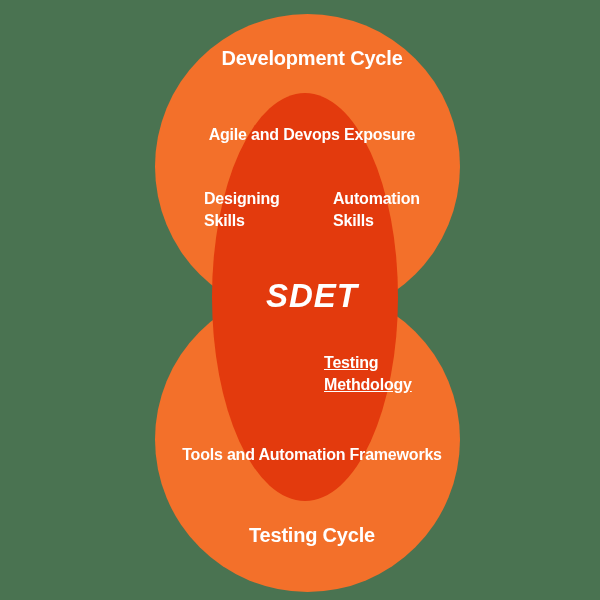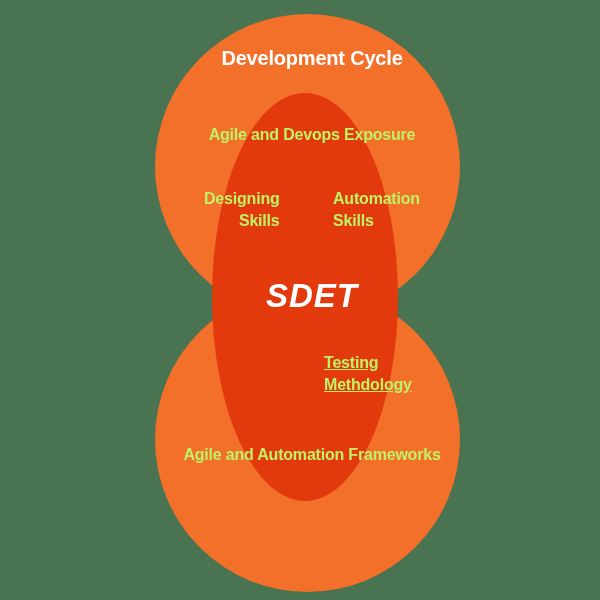--- a/index.html
+++ b/index.html
@@ -13,37 +13,37 @@
   }
   .shape { position: absolute; border-radius: 50%; }
   .circle { width: 305px; height: 305px; background: #F3702A; }
   .circle-top { left: 155px; top: 14px; }
   .circle-bottom { left: 155px; top: 287px; }
   .ellipse-center { left: 212px; top: 93px; width: 186px; height: 408px; background: #E33A0D; }
 
   .label {
     position: absolute;
     font-weight: 700;
-    color: #bef264;
+    color: #ffffff;
     font-size: 16px;
     line-height: 22px;
     white-space: pre-line;
     letter-spacing: -0.2px;
   }
   .light { color: #FFFFFF; }
   .centered {
     left: 312px;
     transform: translateX(-50%);
     white-space: nowrap;
     text-align: center;
   }
   .cycle-label { font-size: 20px; line-height: 24px; }
   .dev-cycle { top: 46px; }
   .agile { top: 124px; }
-  .designing { left: 204px; top: 188px; text-align: right; }
+  .designing { left: 204px; top: 188px; }
   .programming { left: 333px; top: 188px; }
   .sdet {
     top: 278px;
     font-size: 33px;
     line-height: 36px;
     letter-spacing: 1px;
     font-style: italic;
   }
   .bdd { left: 204px; top: 352px; }
   .methodology { left: 324px; top: 352px; text-decoration: underline; }
@@ -70,16 +70,17 @@
 
   <div class="label programming">Automation
 Skills</div>
 
   <div class="label light centered sdet">SDET</div>
 
 
   <div class="label methodology">Testing
 Methdology</div>
 
-  <div class="label centered tools">Agile and Automation Frameworks</div>
+  <div class="label centered tools">Tools and Automation Frameworks</div>
 
+  <div class="label light cycle-label centered testing-cycle">Testing Cycle</div>
 
 </div>
 
 </body></html>

